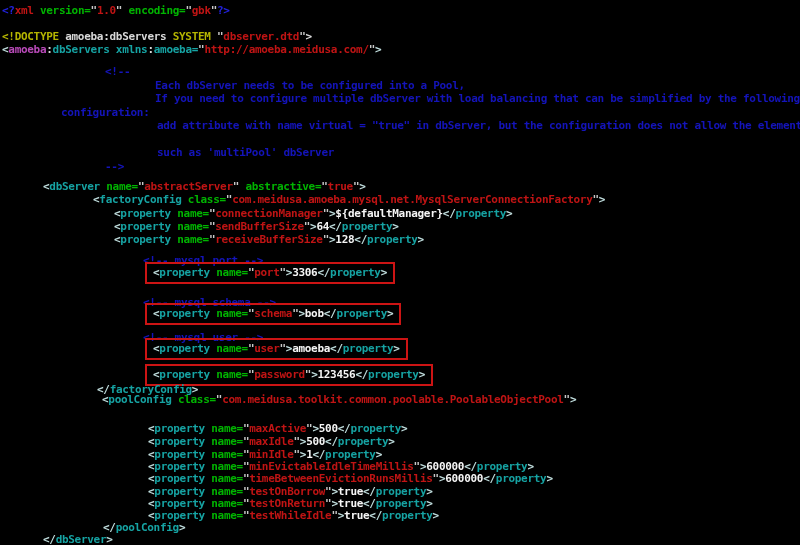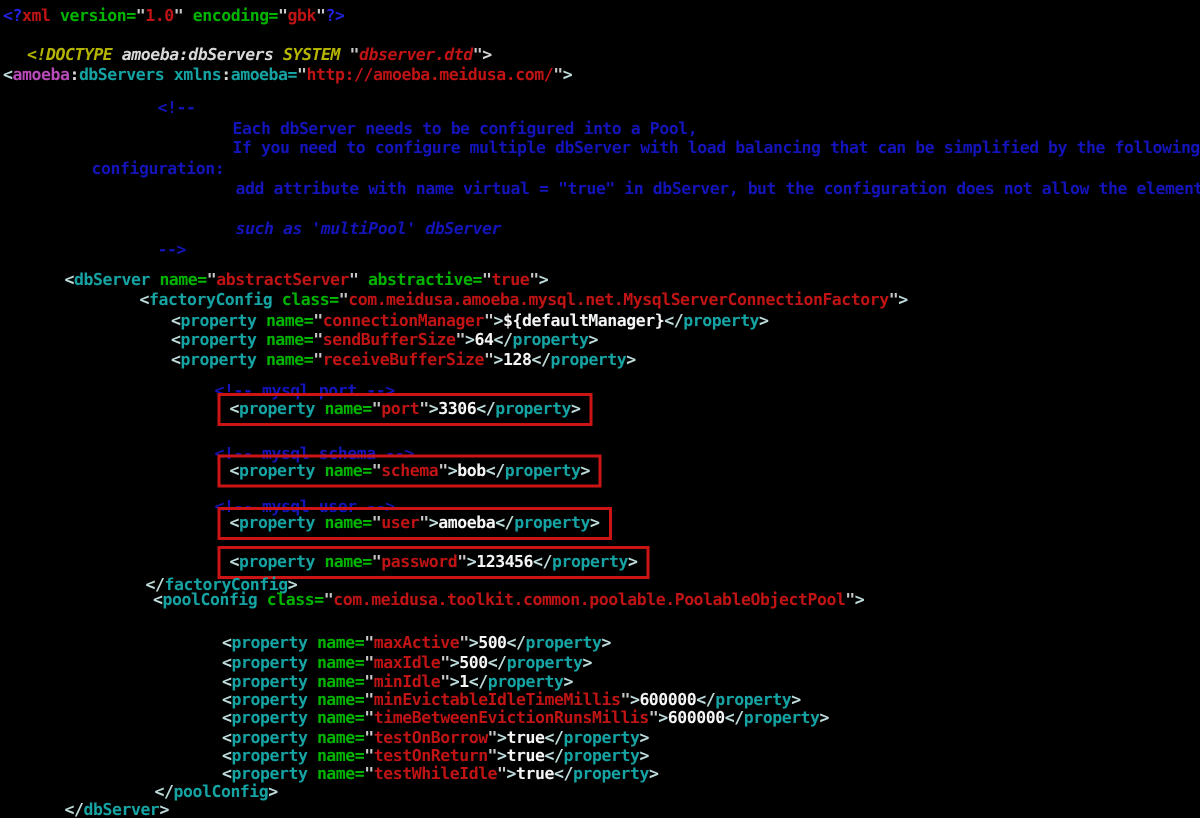--- a/index.html
+++ b/index.html
@@ -33,28 +33,28 @@
   .tk-mag{color:var(--c-mag,#b94ab9);}
   .tk-blue{color:var(--c-blue,#2222dd);}
   .tk-wht{color:var(--c-wht,#d9d9d9);}
   .tk-pln{color:var(--c-wht,#d9d9d9);}
 </style>
 </head>
 <body style="background: rgb(0, 0, 0);">
 
 <div id="code-area">
     <div class="line" style="left: 2px; top: 4px;"><span class="tk-blue">&lt;?</span><span class="tk-val">xml</span><span class="tk-pln"> </span><span class="tk-attr">version=</span><span class="tk-q">"</span><span class="tk-val">1.0</span><span class="tk-q">"</span><span class="tk-pln"> </span><span class="tk-attr">encoding=</span><span class="tk-q">"</span><span class="tk-val">gbk</span><span class="tk-q">"</span><span class="tk-blue">?&gt;</span></div>
-    <div class="line" style="left: 18px; top: 30px; font-style: italic;"><span class="tk-yel">&lt;!DOCTYPE</span><span class="tk-wht"> amoeba:dbServers </span><span class="tk-yel">SYSTEM</span><span class="tk-pln"> </span><span class="tk-q">"</span><span class="tk-val">dbserver.dtd</span><span class="tk-q">"</span><span class="tk-wht">&gt;</span></div>
+    <div class="line" style="left: 2px; top: 30px;"><span class="tk-yel">&lt;!DOCTYPE</span><span class="tk-wht"> amoeba:dbServers </span><span class="tk-yel">SYSTEM</span><span class="tk-pln"> </span><span class="tk-q">"</span><span class="tk-val">dbserver.dtd</span><span class="tk-q">"</span><span class="tk-wht">&gt;</span></div>
     <div class="line" style="left: 2px; top: 43px;"><span class="tk-br">&lt;</span><span class="tk-mag">amoeba</span><span class="tk-wht">:</span><span class="tk-tag">dbServers</span><span class="tk-pln"> </span><span class="tk-tag">xmlns</span><span class="tk-wht">:</span><span class="tk-tag">amoeba=</span><span class="tk-q">"</span><span class="tk-val">http://amoeba.meidusa.com/</span><span class="tk-q">"</span><span class="tk-br">&gt;</span></div>
     <div class="line" style="left: 105px; top: 65px;"><span class="tk-com">&lt;!--</span></div>
     <div class="line" style="left: 155px; top: 79px;"><span class="tk-com">Each dbServer needs to be configured into a Pool,</span></div>
     <div class="line" style="left: 155px; top: 92px;"><span class="tk-com">If you need to configure multiple dbServer with load balancing that can be simplified by the following</span></div>
     <div class="line" style="left: 14px; top: 106px; padding-left: 47px;"><span class="tk-com">configuration:</span></div>
     <div class="line" style="left: 157px; top: 119px;"><span class="tk-com">add attribute with name virtual = "true" in dbServer, but the configuration does not allow the element</span></div>
-    <div class="line" style="left: 157px; top: 146px; font-style: italic;"><span class="tk-com">such as 'multiPool' dbServer</span></div>
+    <div class="line" style="left: 157px; top: 146px;"><span class="tk-com">such as 'multiPool' dbServer</span></div>
     <div class="line" style="left: 105px; top: 160px;"><span class="tk-com">--&gt;</span></div>
     <div class="line" style="left: 43px; top: 180px;"><span class="tk-br">&lt;</span><span class="tk-tag">dbServer</span><span class="tk-pln"> </span><span class="tk-attr">name=</span><span class="tk-q">"</span><span class="tk-val">abstractServer</span><span class="tk-q">"</span><span class="tk-pln"> </span><span class="tk-attr">abstractive=</span><span class="tk-q">"</span><span class="tk-val">true</span><span class="tk-q">"</span><span class="tk-br">&gt;</span></div>
     <div class="line" style="left: 73px; top: 193px; margin-left: 20px;"><span class="tk-br">&lt;</span><span class="tk-tag">factoryConfig</span><span class="tk-pln"> </span><span class="tk-attr">class=</span><span class="tk-q">"</span><span class="tk-val">com.meidusa.amoeba.mysql.net.MysqlServerConnectionFactory</span><span class="tk-q">"</span><span class="tk-br">&gt;</span></div>
     <div class="line" style="left: 114px; top: 207px;"><span class="tk-br">&lt;</span><span class="tk-tag">property</span><span class="tk-pln"> </span><span class="tk-attr">name=</span><span class="tk-q">"</span><span class="tk-val">connectionManager</span><span class="tk-q">"</span><span class="tk-br">&gt;</span><span class="tk-txt">${defaultManager}</span><span class="tk-br">&lt;/</span><span class="tk-tag">property</span><span class="tk-br">&gt;</span></div>
     <div class="line" style="left: 114px; top: 220px;"><span class="tk-br">&lt;</span><span class="tk-tag">property</span><span class="tk-pln"> </span><span class="tk-attr">name=</span><span class="tk-q">"</span><span class="tk-val">sendBufferSize</span><span class="tk-q">"</span><span class="tk-br">&gt;</span><span class="tk-txt">64</span><span class="tk-br">&lt;/</span><span class="tk-tag">property</span><span class="tk-br">&gt;</span></div>
     <div class="line" style="left: 114px; top: 233px;"><span class="tk-br">&lt;</span><span class="tk-tag">property</span><span class="tk-pln"> </span><span class="tk-attr">name=</span><span class="tk-q">"</span><span class="tk-val">receiveBufferSize</span><span class="tk-q">"</span><span class="tk-br">&gt;</span><span class="tk-txt">128</span><span class="tk-br">&lt;/</span><span class="tk-tag">property</span><span class="tk-br">&gt;</span></div>
     <div class="line" style="left: 143px; top: 254px;"><span class="tk-com">&lt;!-- mysql port --&gt;</span></div>
     <div class="line" style="left: 145px; top: 262px;"><span class="hlbox"><span class="tk-br">&lt;</span><span class="tk-tag">property</span><span class="tk-pln"> </span><span class="tk-attr">name=</span><span class="tk-q">"</span><span class="tk-val">port</span><span class="tk-q">"</span><span class="tk-br">&gt;</span><span class="tk-txt">3306</span><span class="tk-br">&lt;/</span><span class="tk-tag">property</span><span class="tk-br">&gt;</span></span></div>
     <div class="line" style="left: 143px; top: 296px;"><span class="tk-com">&lt;!-- mysql schema --&gt;</span></div>
     <div class="line" style="left: 145px; top: 303px;"><span class="hlbox"><span class="tk-br">&lt;</span><span class="tk-tag">property</span><span class="tk-pln"> </span><span class="tk-attr">name=</span><span class="tk-q">"</span><span class="tk-val">schema</span><span class="tk-q">"</span><span class="tk-br">&gt;</span><span class="tk-txt">bob</span><span class="tk-br">&lt;/</span><span class="tk-tag">property</span><span class="tk-br">&gt;</span></span></div>

